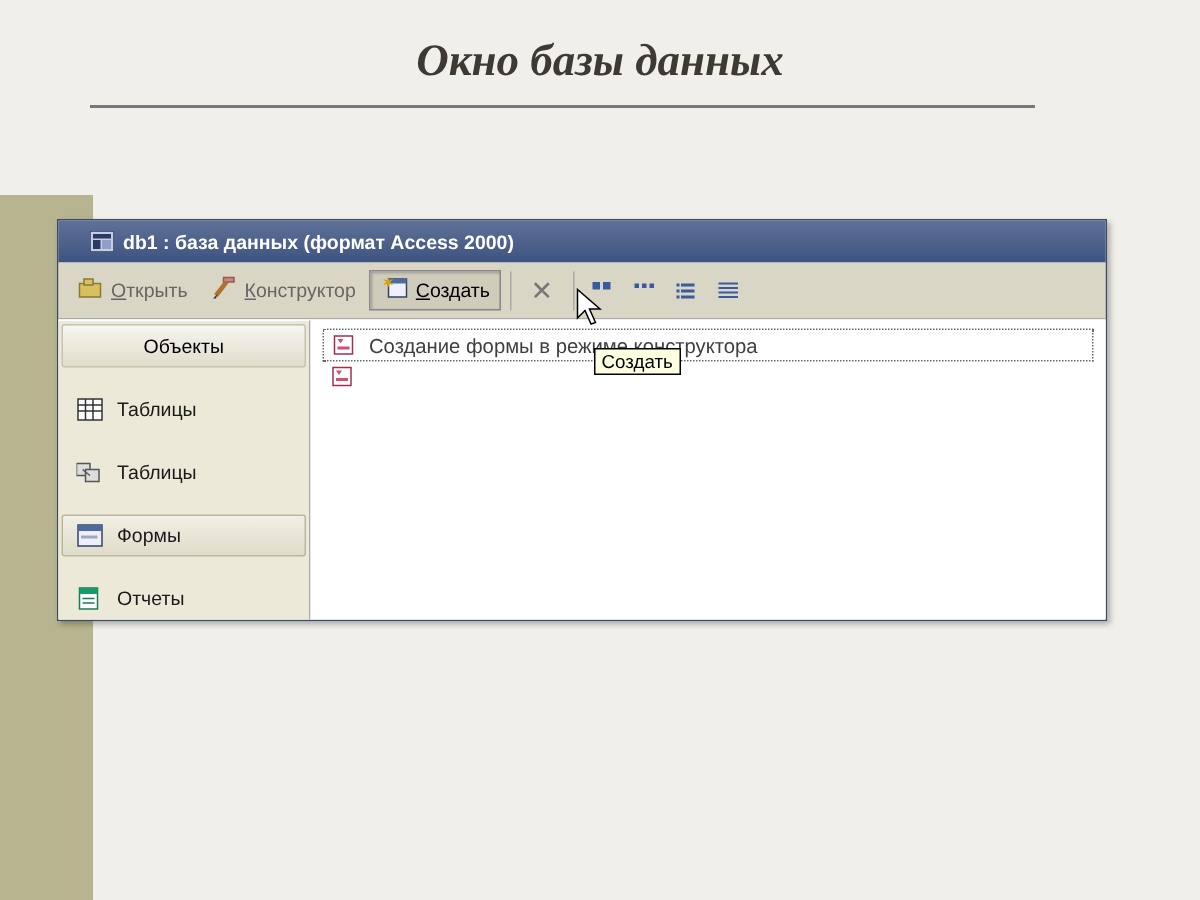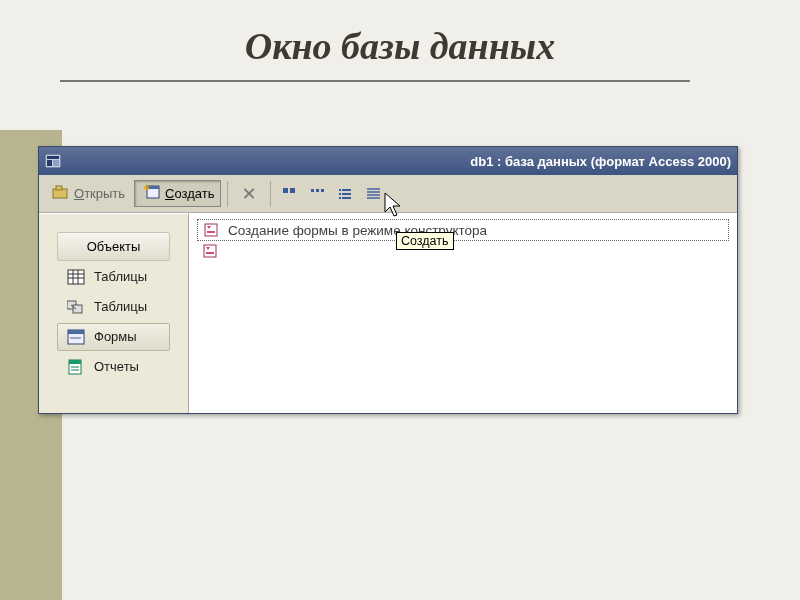--- a/index.html
+++ b/index.html
@@ -10,21 +10,21 @@
     background: #f0efe9;
     font-family: Tahoma, Arial, sans-serif;
     overflow: hidden;
     position: relative;
   }
   .slide-title {
     text-align: center;
     font-family: "Times New Roman", serif;
     font-style: italic;
     font-weight: bold;
-    font-size: 38px;
+    font-size: 30px;
     color: #3f3933;
     padding: 24px 0 12px 0;
   }
   .title-rule {
     height: 2px;
     background: #777;
     margin: 0 110px 0 60px;
   }
   .left-stripe {
     position: absolute;
@@ -42,24 +42,23 @@
     z-index: 2;
     background: #ece9d8;
     font-size: 13px;
   }
   .titlebar {
     background: linear-gradient(#5f7197,#3d5380);
     color: #fff;
     height: 28px;
     display: flex;
     align-items: center;
-    padding: 0 6px;
+    padding: 0 21px;
     font-weight: bold;
     gap: 6px;
-    justify-content: space-between;
   }
   .titlebar .win-icon svg { display:block; }
   .toolbar {
     background: #d9d6c5;
     border-bottom: 1px solid #aaa;
     height: 38px;
     display: flex;
     align-items: center;
     padding: 0 6px;
     gap: 2px;
@@ -82,28 +81,28 @@
   }
   .tbtn .u { text-decoration: underline; }
   .sep { width:1px; height:26px; background:#aaa; margin:0 4px; }
   .mini-ico { display:flex; align-items:center; justify-content:center; padding:3px 4px; }
   .body-area {
     display: flex;
     background: #fff;
     height: 200px;
   }
   .sidebar {
-    width: 150px;
+    width: 168px;
     background: #ece9d8;
     border-right: 1px solid #aaa;
     border-top: 1px solid #fff;
     display: flex;
     flex-direction: column;
-    padding: 18px;
-    gap: 2px;
+    padding: 2px;
+    gap: 14px;
   }
   .side-hdr {
     background: linear-gradient(#f6f5ef,#e1ddcd);
     border: 1px solid #c8c4b2;
     border-radius: 2px;
     text-align: center;
     padding: 6px 0;
     font-size: 13px;
   }
   .side-item {
@@ -176,20 +175,30 @@
   <div class="toolbar">
     <div class="tbtn">
       <span>
         <svg width="18" height="16">
             <rect x="1" y="5" width="14" height="9" fill="#d8c060" stroke="#8a7a30"></rect>
             <rect x="4" y="2" width="6" height="4" fill="#d8c060" stroke="#8a7a30"></rect>
           </svg>
       </span>
       <span><span class="u">О</span>ткрыть</span>
     </div>
+    <div class="tbtn">
+      <span>
+        <svg width="18" height="16">
+            <rect x="8" y="1" width="7" height="3" fill="#c88" stroke="#955"></rect>
+            <line x1="10" y1="4" x2="3" y2="13" stroke="#b07030" stroke-width="3"></line>
+            <polygon points="1,15 4,12 3,15" fill="#333"></polygon>
+          </svg>
+      </span>
+      <span><span class="u">К</span>онструктор</span>
+    </div>
     <div class="tbtn enabled pressed">
       <span>
         <svg width="20" height="16">
             <rect x="6" y="2" width="12" height="12" fill="#eef" stroke="#346"></rect>
             <rect x="6" y="2" width="12" height="3" fill="#4a6aa0"></rect>
             <text x="2" y="7" font-size="9" fill="#e0a000" font-weight="bold">✶</text>
           </svg>
       </span>
       <span><span class="u">С</span>оздать</span>
     </div>

